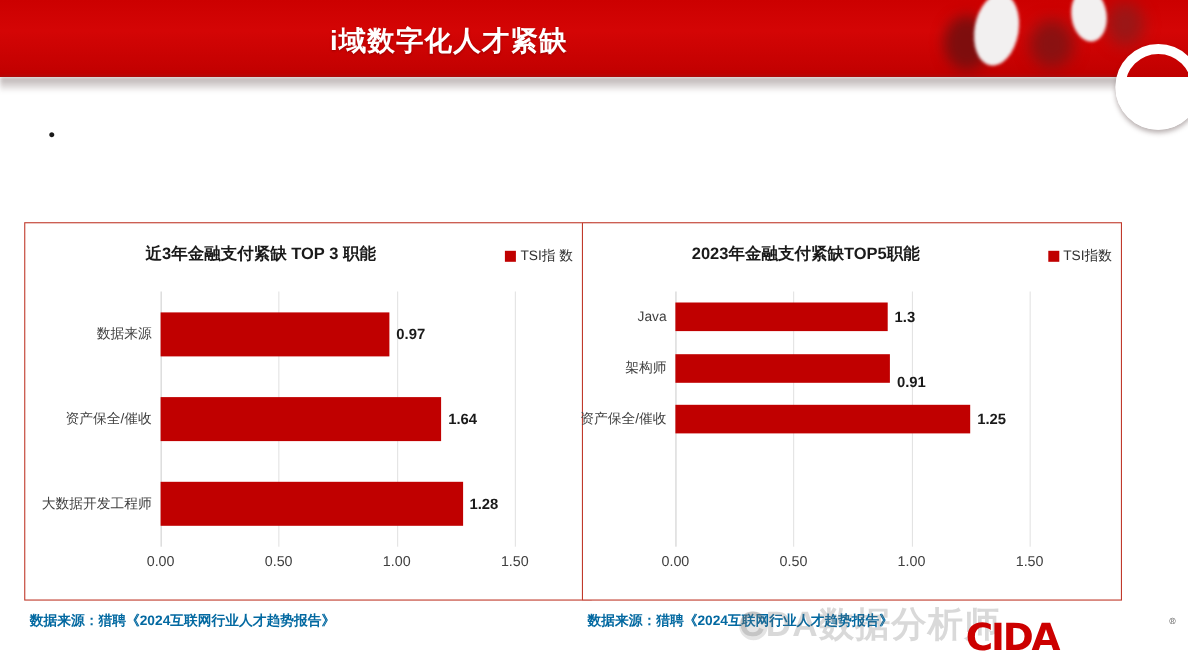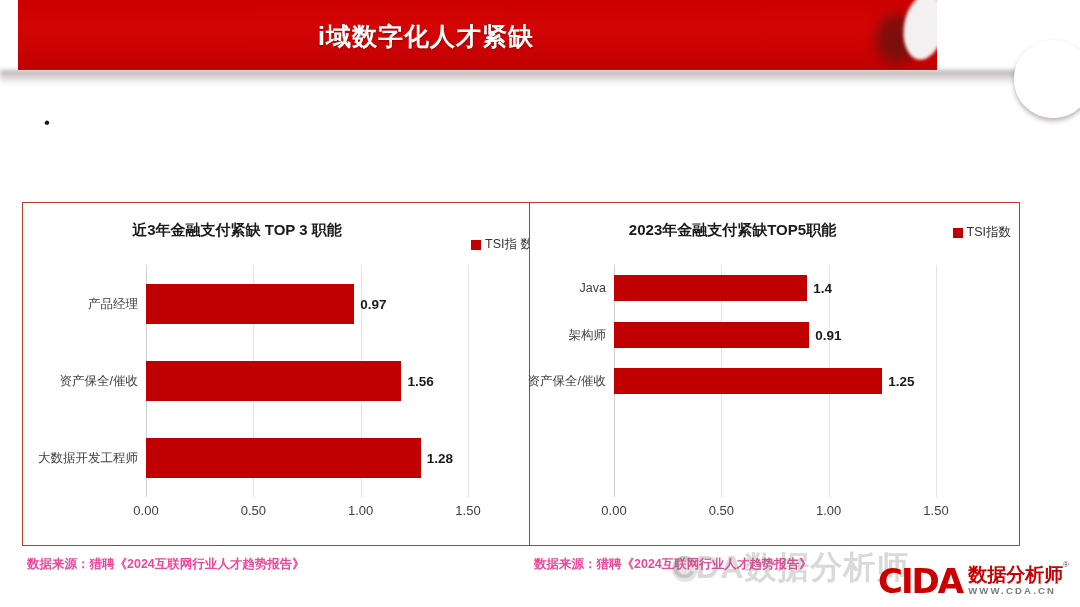--- a/index.html
+++ b/index.html
@@ -6,21 +6,21 @@
   html, body {
     width: 1080px; height: 607px;
     overflow: hidden;
     background: #ffffff;
     font-family: "Liberation Sans", "DejaVu Sans", sans-serif;
   }
   .slide { position: relative; width: 1080px; height: 607px; background: #fff; overflow: hidden; }
 
   
   .banner {
-    position: absolute; left: 18px; top: 0; width: 919px; height: 70px;
+    position: absolute; left: 0; top: 0; width: 1080px; height: 70px;
     background: linear-gradient(180deg,#cc0000 0%, #d40505 40%, #c00000 100%);
     overflow: hidden;
   }
   .banner-shadow {
     position: absolute; left: 0; top: 70px; width: 1020px; height: 14px;
     background: linear-gradient(180deg, rgba(90,70,70,0.45) 0%, rgba(255,255,255,0) 100%);
     filter: blur(2px);
   }
   .banner-title {
     position: absolute; left: 300px; top: 20px;
@@ -68,21 +68,21 @@
     text-align: center; font-size: 15px; font-weight: bold; color: #1a1a1a;
     white-space: nowrap;
   }
   .card.left  .chart-title { padding-right: 86px; }
   .card.right .chart-title { padding-right: 84px; }
 
   .legend {
     position: absolute; top: 21px; display: flex; align-items: center; gap: 4px;
     font-size: 12.5px; color: #333;
   }
-  .card.left  .legend { right: 4px; margin-top: 12px; }
+  .card.left  .legend { right: 16px; }
   .card.right .legend { right: 8px; }
   .legend-swatch { width: 10px; height: 10px; background: #c00000; display: inline-block; }
 
   
   .plot { position: absolute; }
   .card.left  .plot { left: 123px; top: 62px; width: 322px; height: 232px; }
   .card.right .plot { left: 613px - 529px; top: 62px; width: 322px; height: 232px; }
   .card.right .plot { left: 84px; width: 322px; }
 
   .gridline {
@@ -107,21 +107,21 @@
   }
 
   .xaxis { position: absolute; left: 0; width: 100%; height: 22px; }
   .xtick {
     position: absolute; top: 4px; transform: translateX(-50%);
     font-size: 13px; color: #404040; white-space: nowrap;
   }
 
   
   .source {
-    position: absolute; font-size: 12.5px; font-weight: bold; color: #ec4899;
+    position: absolute; font-size: 12.5px; font-weight: bold; color: #0369a1;
     white-space: nowrap;
   }
   .source.s1 { left: 27px;  top: 556px; }
   .source.s2 { left: 534px; top: 556px; }
 
   
   .wm-text {
     position: absolute; left: 672px; top: 546px;
     font-size: 32px; font-weight: bold; color: rgba(110,110,110,0.26);
     white-space: nowrap; letter-spacing: 1px;
@@ -179,28 +179,28 @@
     <div class="legend">
       <span class="legend-swatch"></span>
       <span>TSI指 数</span>
     </div>
     <div class="plot" id="plot-left" style="left: 123px; top: 62px; width: 322px; height: 232px;">
         <div class="gridline zero" style="left: 0px;"></div>
         <div class="gridline" style="left: 107.333px;"></div>
         <div class="gridline" style="left: 214.667px;"></div>
         <div class="gridline" style="left: 322px;"></div>
         <div class="bar-row" style="top: 18.6667px; height: 40px;">
-          <span class="cat-label">产品经理</span>
+          <span class="cat-label">数据来源</span>
           <div class="bar" style="width: 208.227px; background: rgb(192, 0, 0);"></div>
           <span class="bar-value" style="left: 208.227px;">0.97</span>
         </div>
         <div class="bar-row" style="top: 96px; height: 40px;">
           <span class="cat-label">资产保全/催收</span>
           <div class="bar" style="width: 255.453px; background: rgb(192, 0, 0);"></div>
-          <span class="bar-value" style="left: 255.453px;">1.56</span>
+          <span class="bar-value" style="left: 255.453px;">1.64</span>
         </div>
         <div class="bar-row" style="top: 173.333px; height: 40px;">
           <span class="cat-label">大数据开发工程师</span>
           <div class="bar" style="width: 274.773px; background: rgb(192, 0, 0);"></div>
           <span class="bar-value" style="left: 274.773px;">1.28</span>
         </div>
       </div>
     <div class="xaxis" id="xaxis-left" style="left: 123px; width: 322px; top: 296px;">
         <span class="xtick" style="left: 0px;">0.00</span>
         <span class="xtick" style="left: 107.333px;">0.50</span>
@@ -216,26 +216,26 @@
       <span>TSI指数</span>
     </div>
     <div class="plot" id="plot-right" style="left: 84px; top: 62px; width: 322px; height: 232px;">
         <div class="gridline zero" style="left: 0px;"></div>
         <div class="gridline" style="left: 107.333px;"></div>
         <div class="gridline" style="left: 214.667px;"></div>
         <div class="gridline" style="left: 322px;"></div>
         <div class="bar-row" style="top: 10.2px; height: 26px;">
           <span class="cat-label">Java</span>
           <div class="bar" style="width: 193.2px; background: rgb(192, 0, 0);"></div>
-          <span class="bar-value" style="left: 193.2px;">1.4</span>
+          <span class="bar-value" style="left: 193.2px;">1.3</span>
         </div>
         <div class="bar-row" style="top: 56.6px; height: 26px;">
           <span class="cat-label">架构师</span>
           <div class="bar" style="width: 195.347px; background: rgb(192, 0, 0);"></div>
-          <span class="bar-value" style="left: 195.347px;">0.91</span>
+          <span class="bar-value" style="left: 195.347px; margin-top: 12px;">0.91</span>
         </div>
         <div class="bar-row" style="top: 103px; height: 26px;">
           <span class="cat-label">资产保全/催收</span>
           <div class="bar" style="width: 268.333px; background: rgb(192, 0, 0);"></div>
           <span class="bar-value" style="left: 268.333px;">1.25</span>
         </div>
       </div>
     <div class="xaxis" id="xaxis-right" style="left: 84px; width: 322px; top: 296px;">
         <span class="xtick" style="left: 0px;">0.00</span>
         <span class="xtick" style="left: 107.333px;">0.50</span>
@@ -245,20 +245,16 @@
   </div>
 
   <div class="source s1">数据来源：猎聘《2024互联网行业人才趋势报告》</div>
   <div class="source s2">数据来源：猎聘《2024互联网行业人才趋势报告》</div>
 
   <div class="wm-circle"></div>
   <div class="wm-text">CDA数据分析师</div>
 
   <div class="logo">
     <span class="logo-cda">CIDA</span>
-    <span class="logo-right">
-      <span class="logo-cn-name">数据分析师</span>
-      <span class="logo-url">WWW.CDA.CN</span>
-    </span>
   </div>
   <div class="logo-reg">®</div>
 
 </div>
 
 </body></html>

